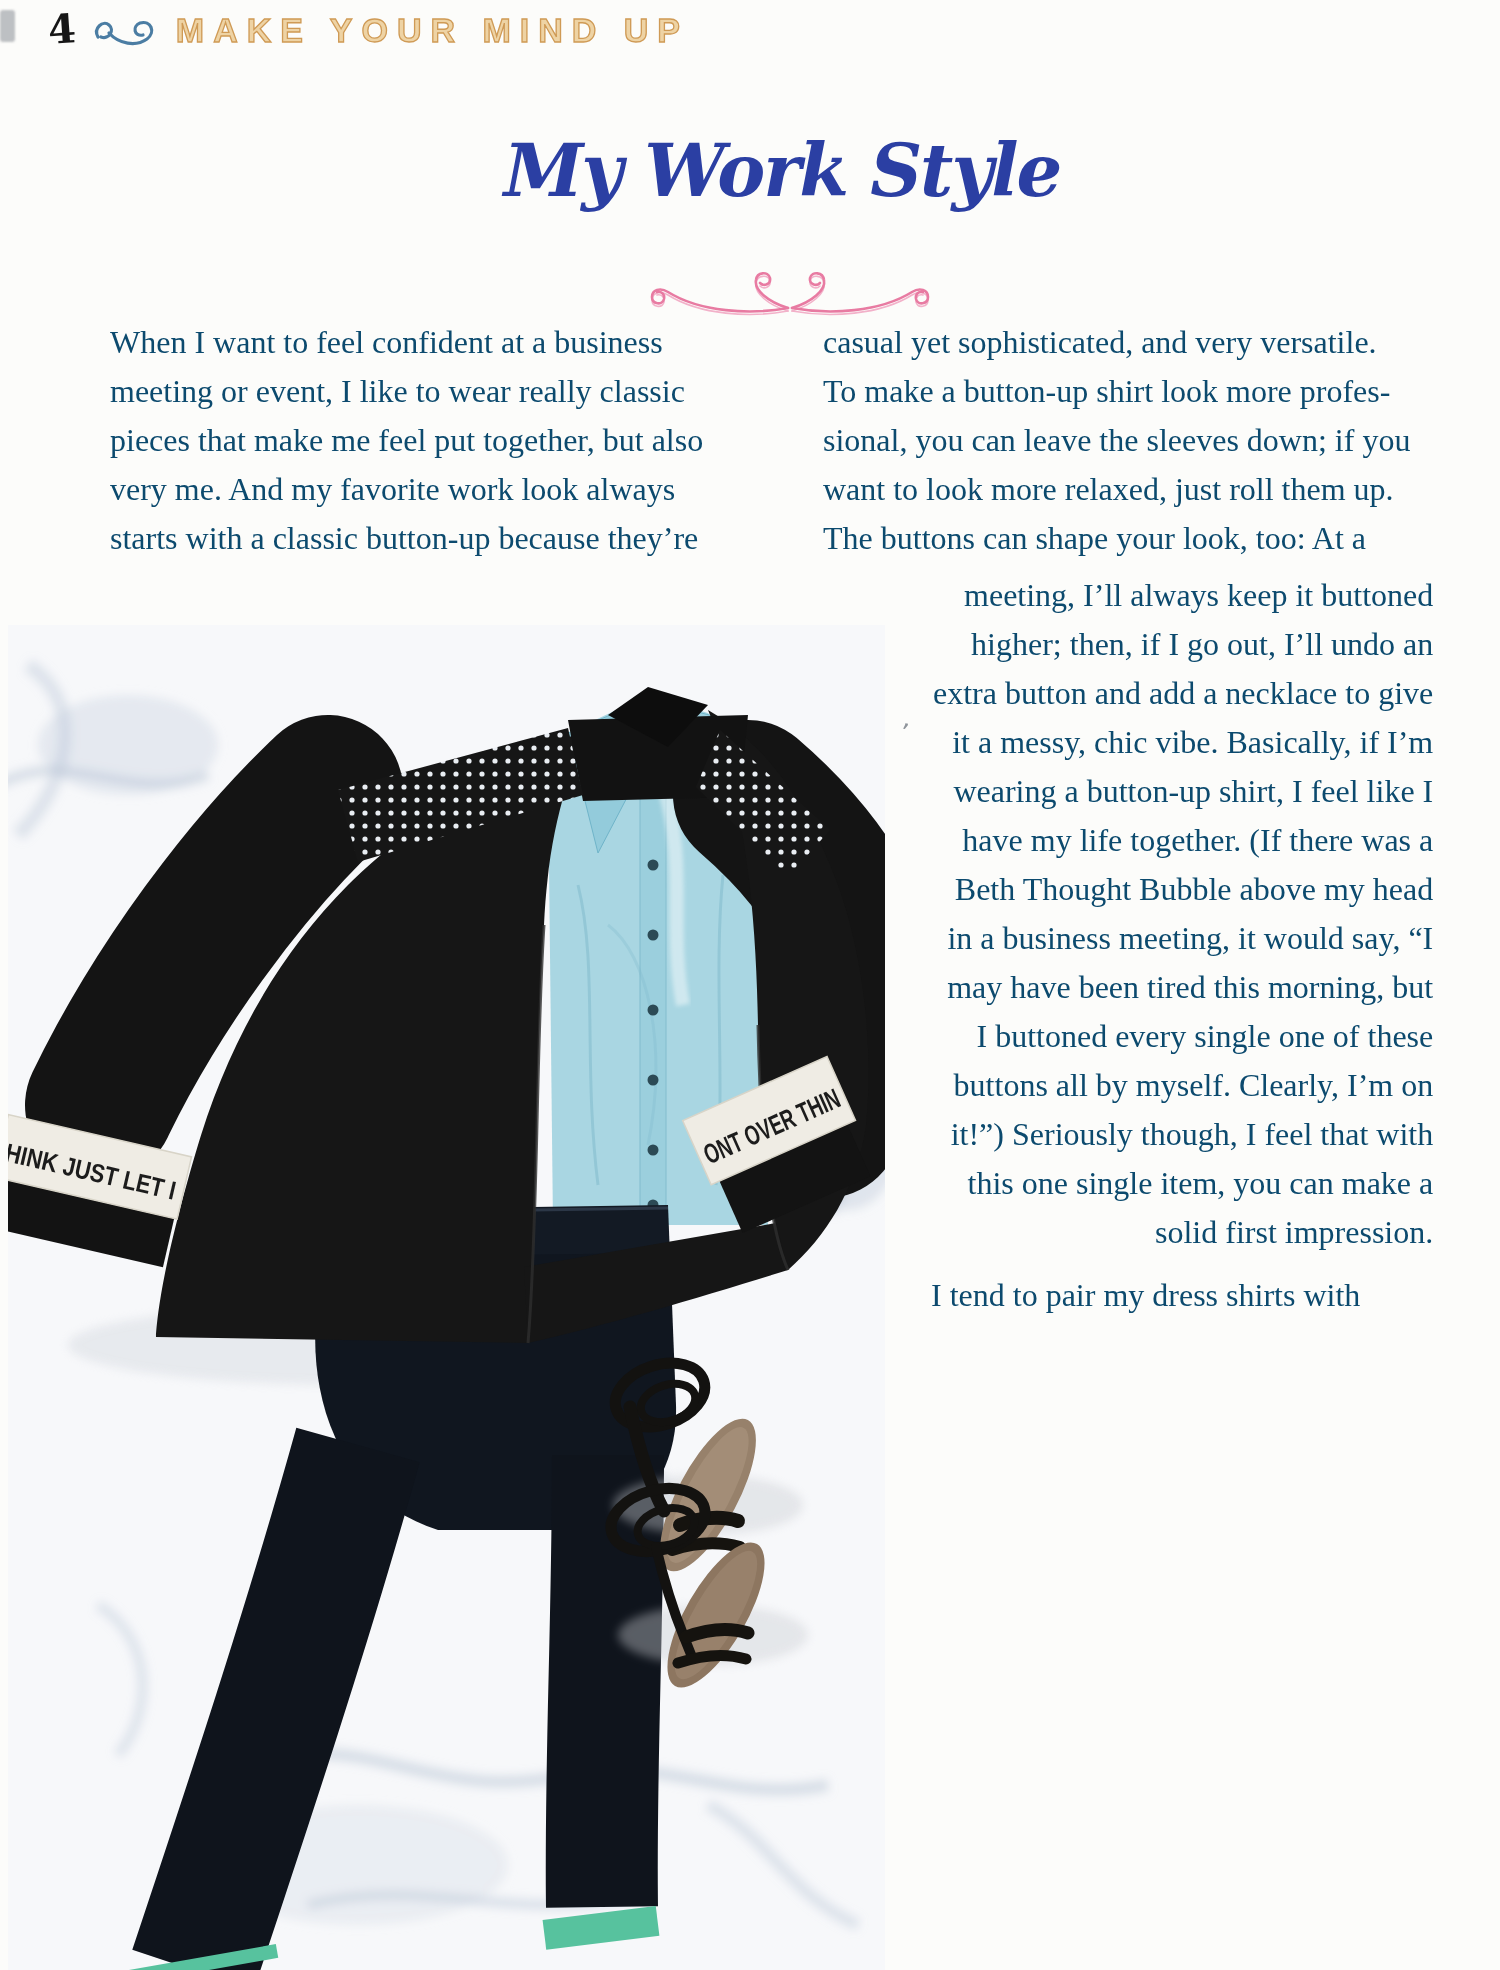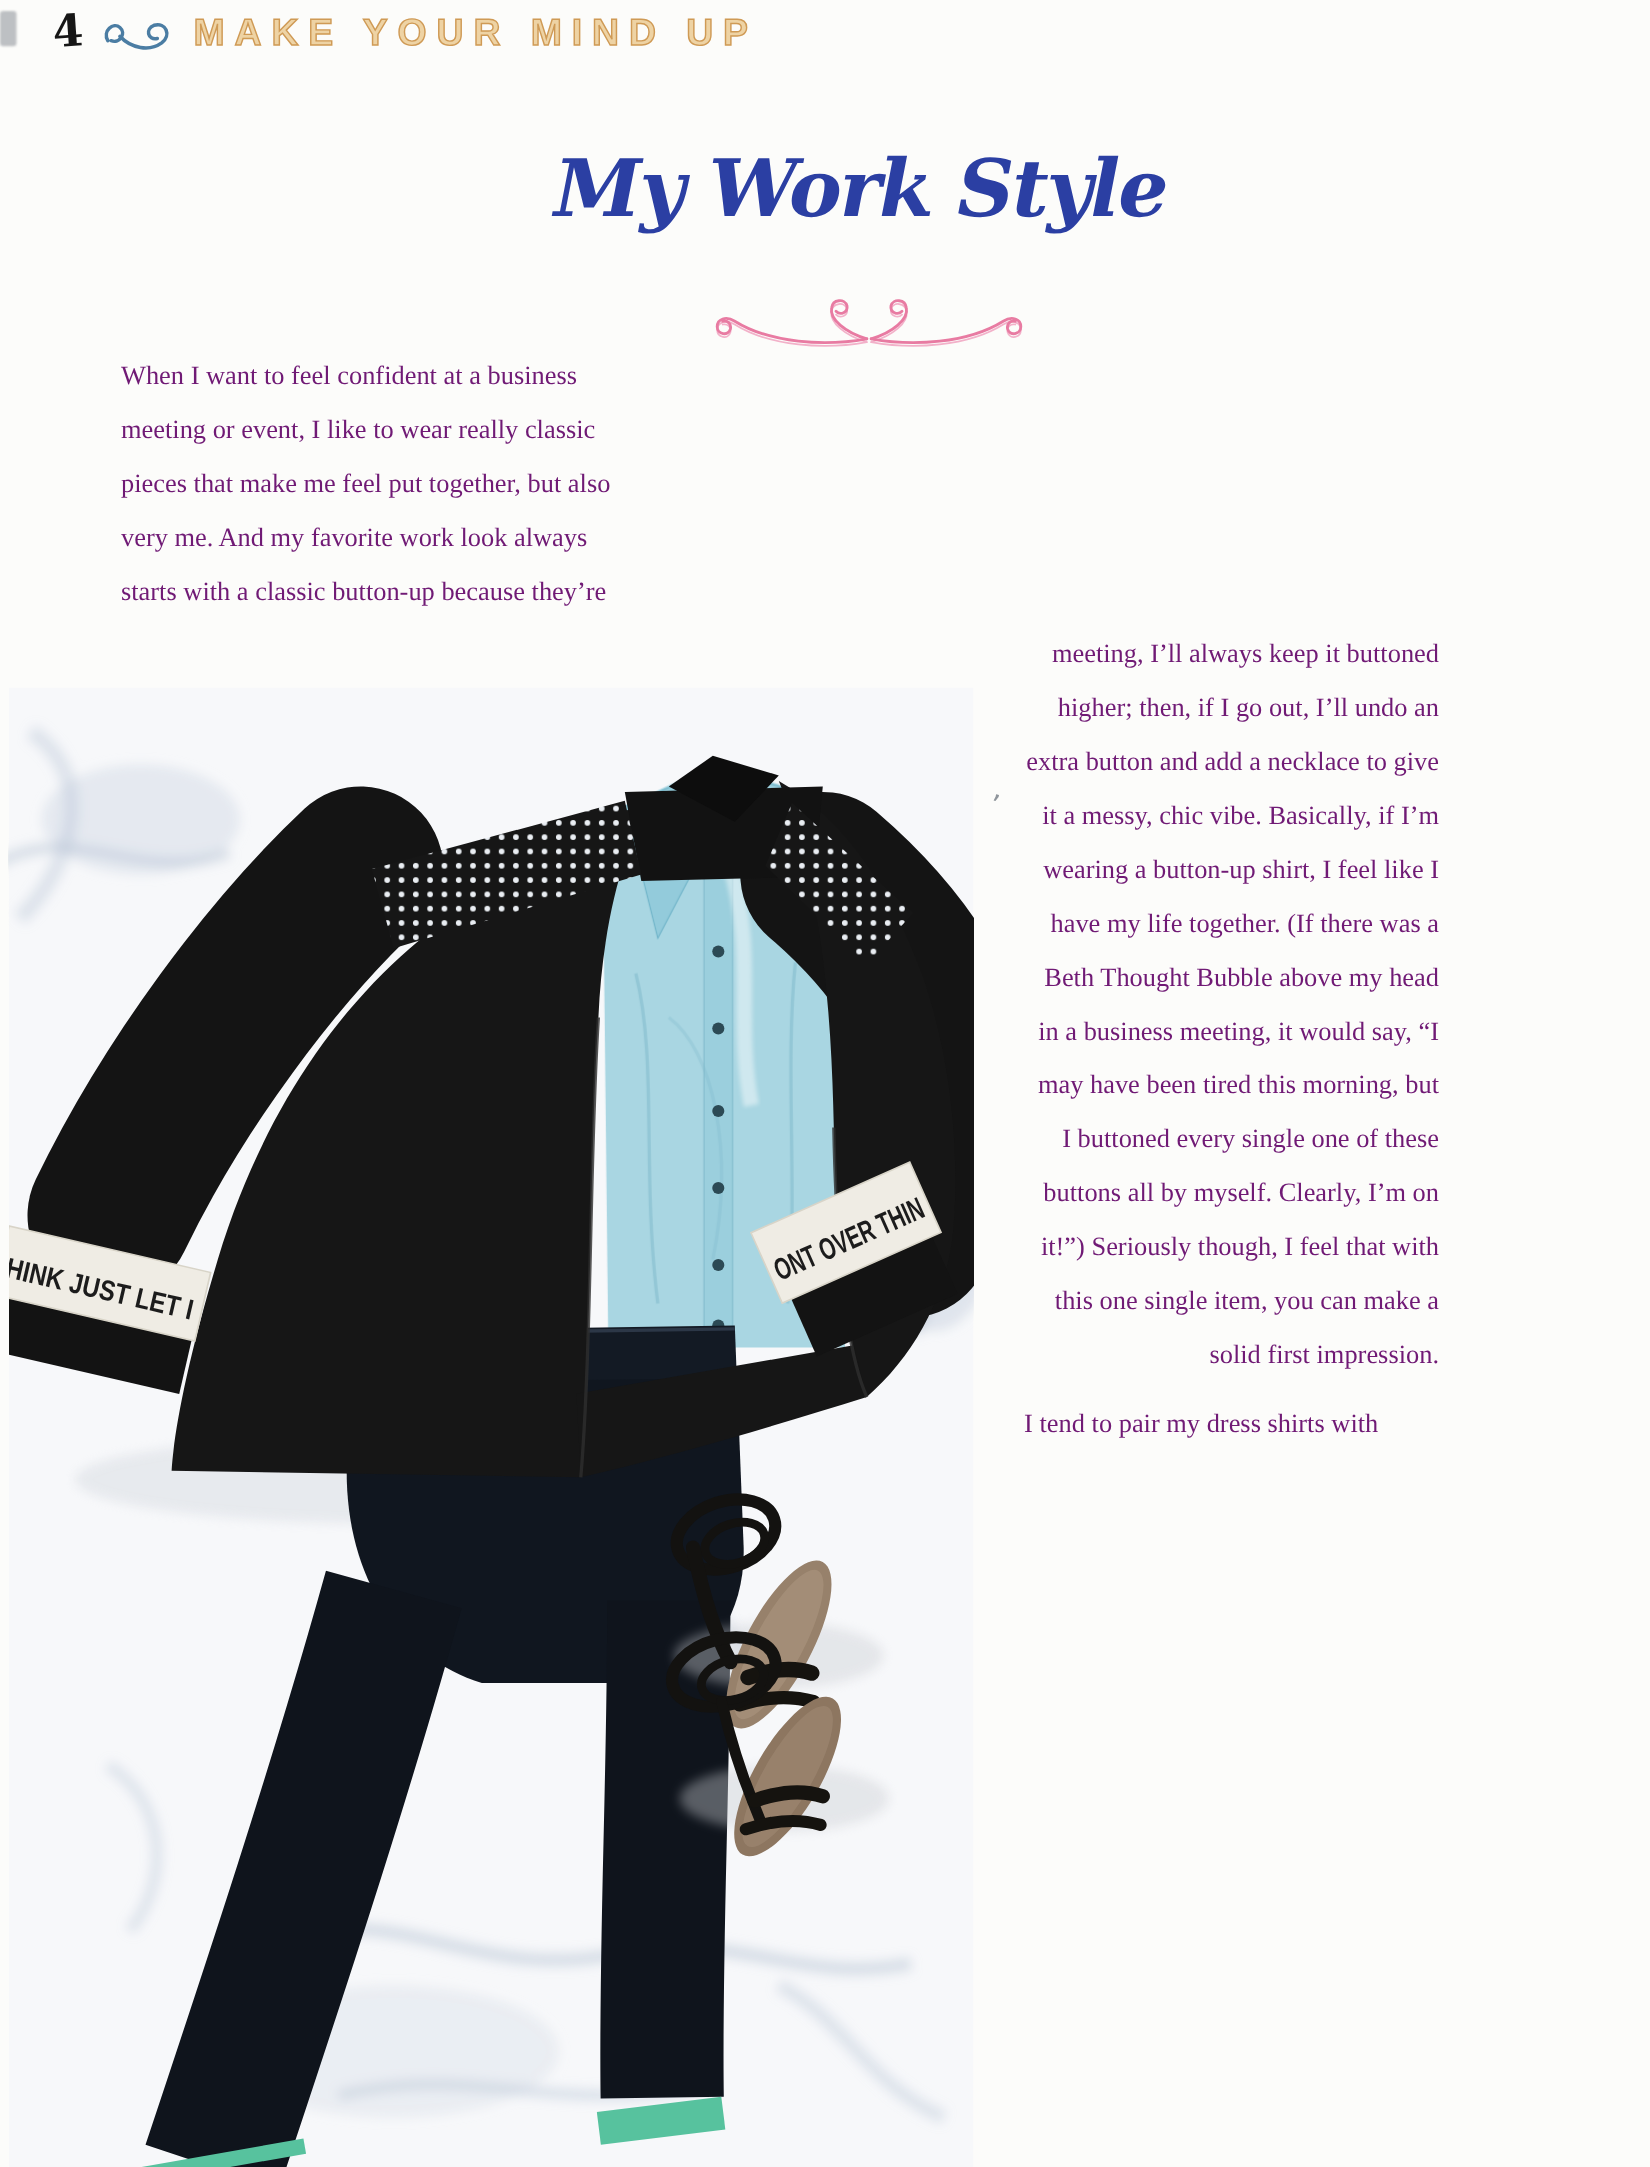--- a/index.html
+++ b/index.html
@@ -16,21 +16,21 @@
         transform:rotate(-4deg);line-height:1;}
   .swirl{width:76px;height:42px;margin-top:8px;}
   .head-title{font-family:"Liberation Sans",sans-serif;font-size:34px;letter-spacing:9px;
         color:#eed3a4;-webkit-text-stroke:1.3px #cf9a55;font-weight:600;margin-top:2px;white-space:nowrap;}
   
   .title{position:absolute;left:0;right:0;top:128px;margin:0;text-align:center;
         transform:translateX(32px);font-family:"DejaVu Serif",serif;font-style:italic;font-weight:700;
         font-size:72px;color:#2b3fa3;letter-spacing:-2px;}
   .flourish{position:absolute;left:640px;top:268px;width:300px;height:52px;}
   
-  .col{position:absolute;white-space:pre-line;font-size:24px;line-height:49px;color:#701a75;}
+  .col{position:absolute;white-space:pre-line;font-size:32px;line-height:49px;color:#0c4a6e;}
   .col.left{left:110px;top:318px;}
   .col.rtop{left:823px;top:318px;}
   .col.rwrap{left:933px;top:571px;text-align:right;}
   .col.rp2a{left:931px;top:1271px;}
   .col.rp2b{left:933px;top:1320px;}
   
   .photo{position:absolute;left:8px;top:625px;width:877px;height:1345px;display:block;}
   .cuff-text{font-family:"Liberation Sans",sans-serif;font-weight:bold;fill:#1c1c1c;}
 </style>
 </head>
@@ -70,20 +70,25 @@
         <path d="M148,40 C128,34 114,22 116,12 C117,4 128,3 130,10 C131,16 124,19 120,15"></path>
       </g>
     </g>
   </svg>
 
   <div class="col left">When I want to feel confident at a business
 meeting or event, I like to wear really classic
 pieces that make me feel put together, but also
 very me. And my favorite work look always
 starts with a classic button-up because they’re</div>
+  <div class="col rtop">casual yet sophisticated, and very versatile.
+To make a button-up shirt look more profes-
+sional, you can leave the sleeves down; if you
+want to look more relaxed, just roll them up.
+The buttons can shape your look, too: At a</div>
   <div class="col rwrap">meeting, I’ll always keep it buttoned
 higher; then, if I go out, I’ll undo an
 extra button and add a necklace to give
 it a messy, chic vibe. Basically, if I’m
 wearing a button-up shirt, I feel like I
 have my life together. (If there was a
 Beth Thought Bubble above my head
 in a business meeting, it would say, “I
 may have been tired this morning, but
 I buttoned every single one of these

